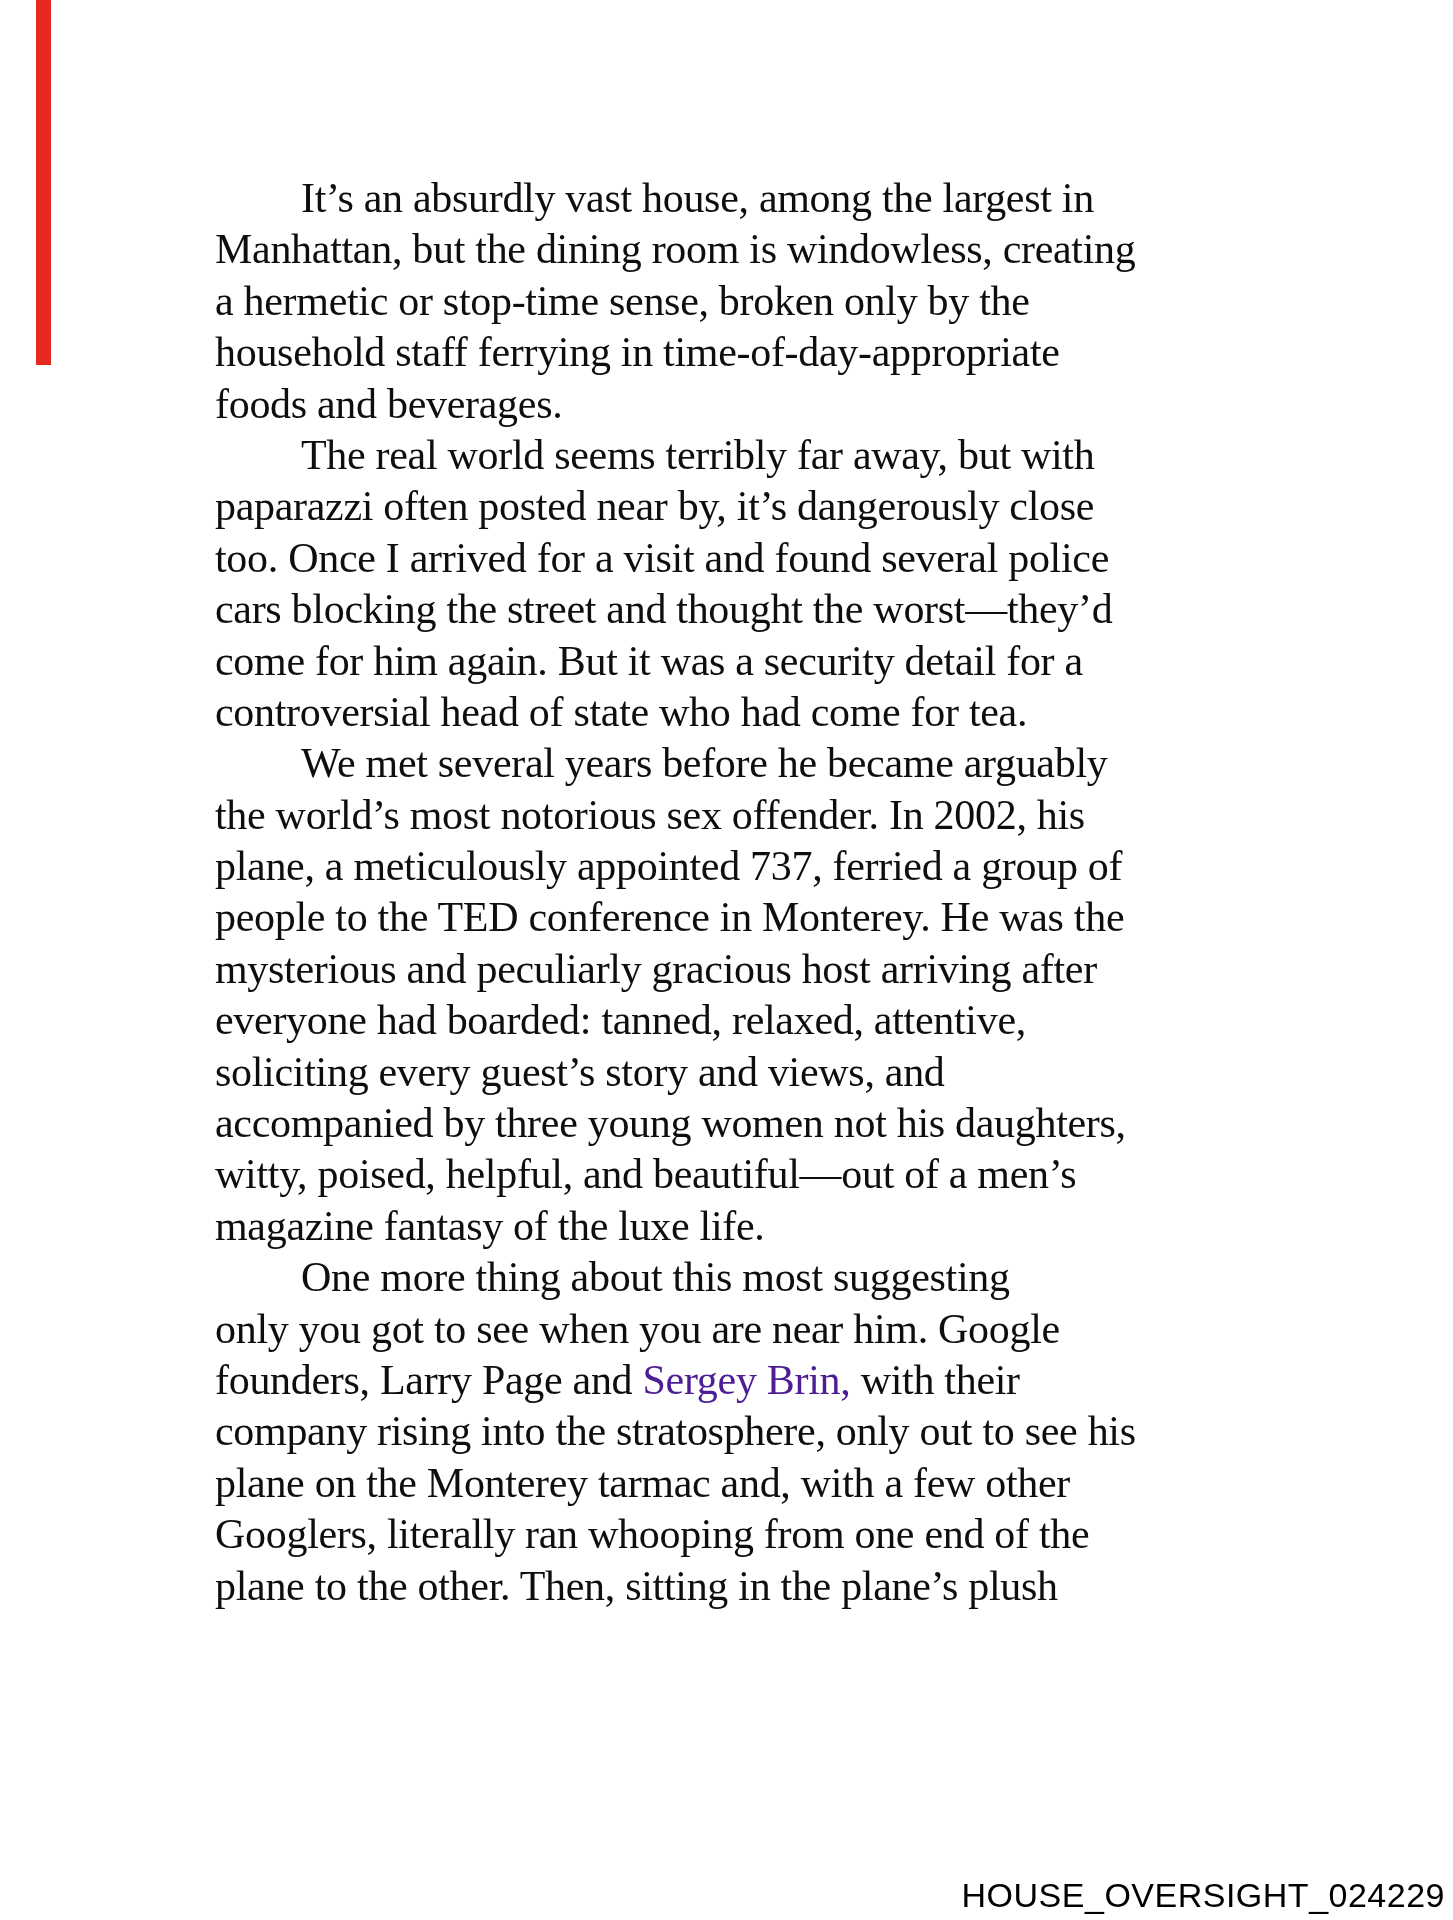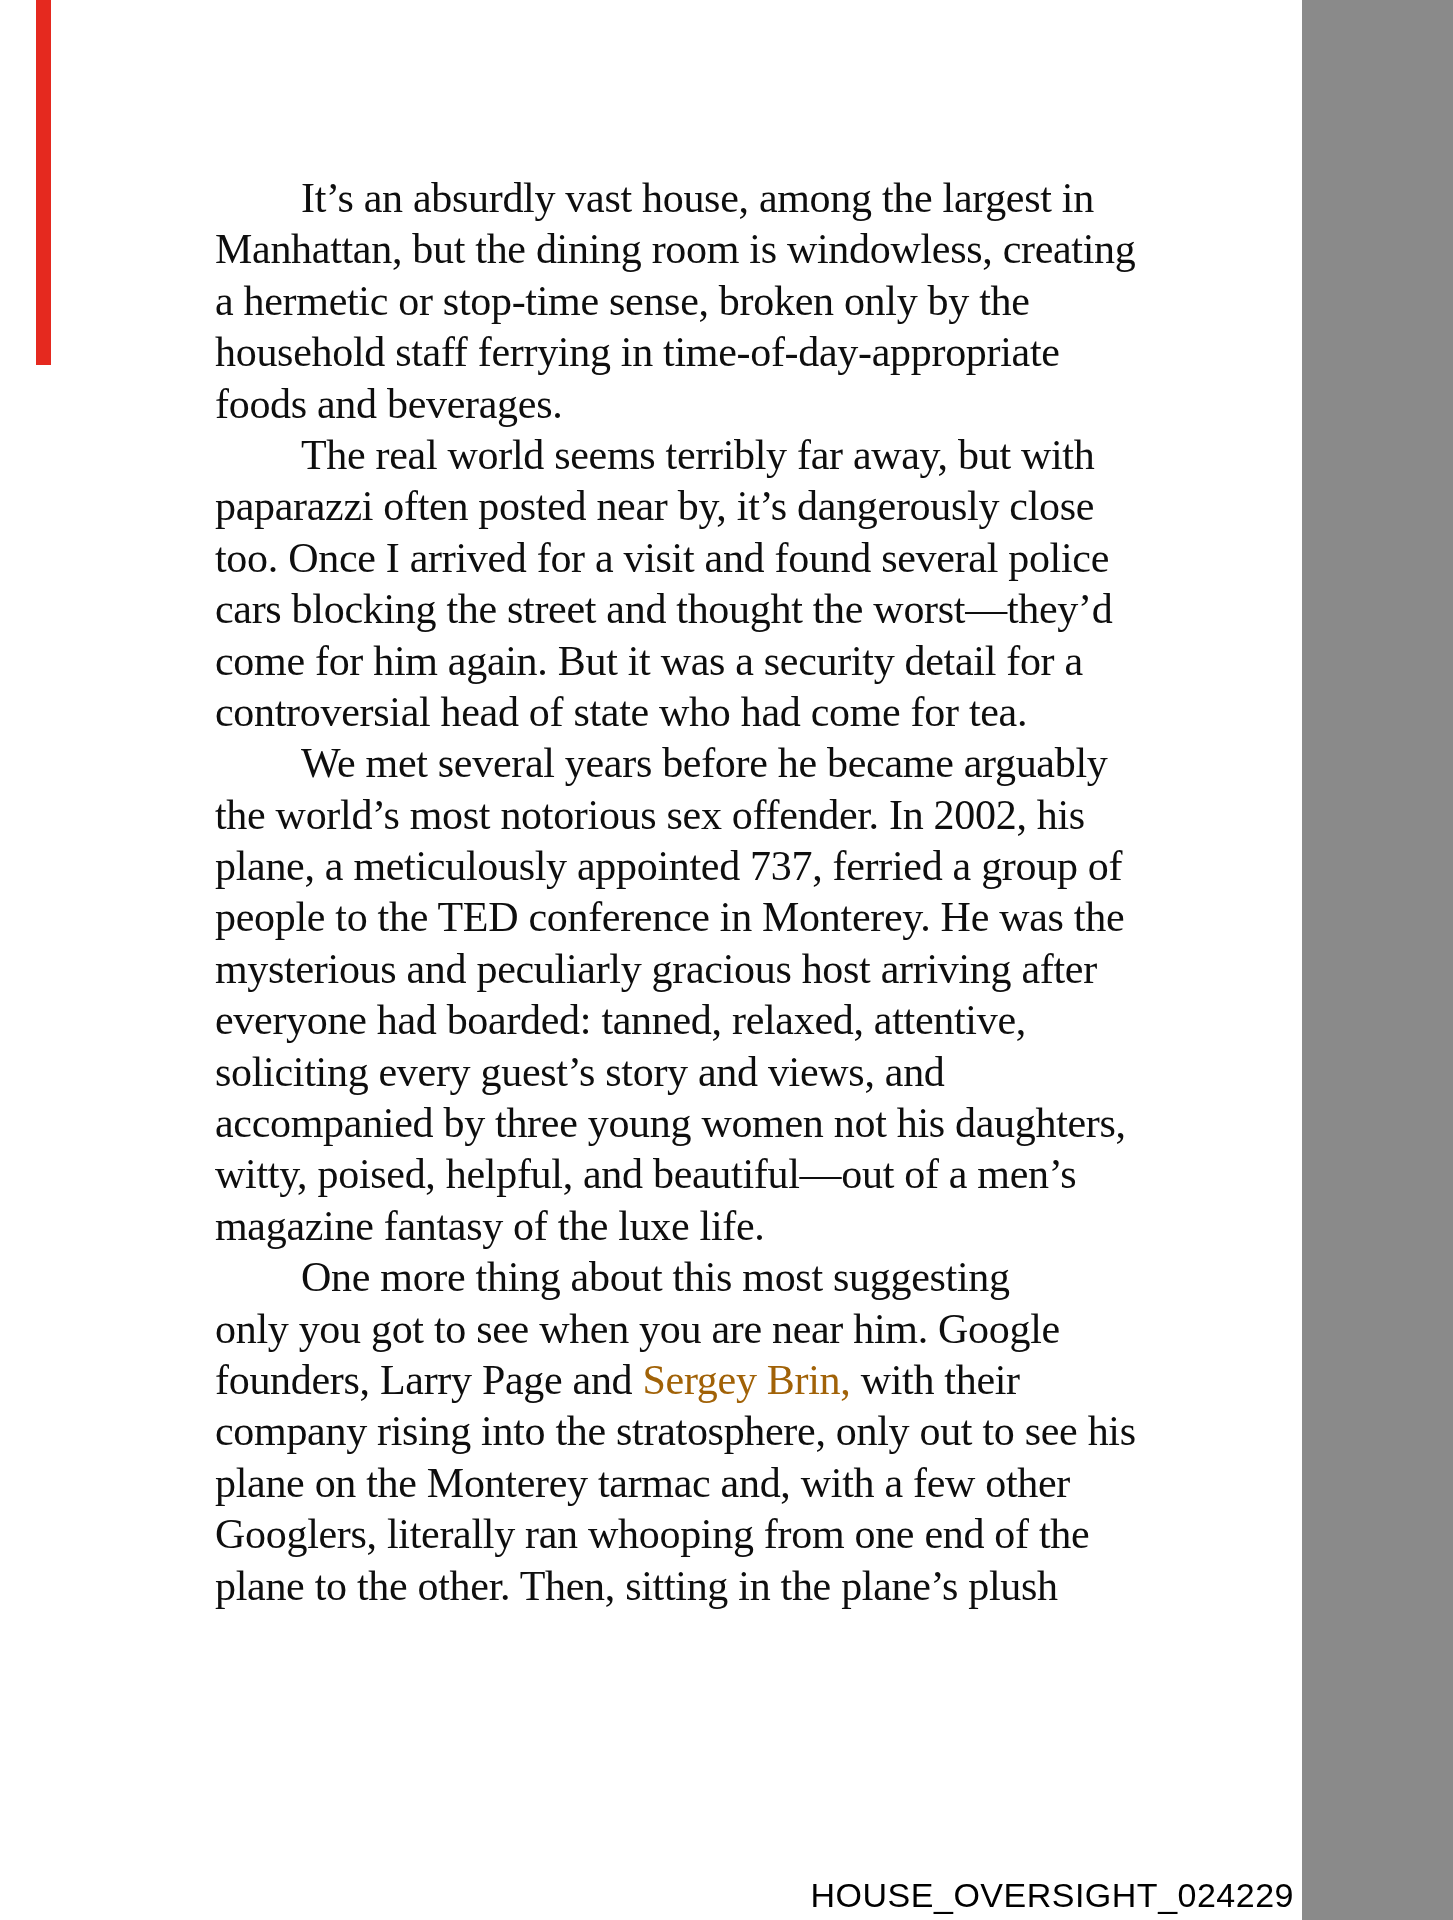--- a/index.html
+++ b/index.html
@@ -2,21 +2,21 @@
 <html><head>
 <meta charset="utf-8">
 <style>
   html, body {
     margin: 0;
     padding: 0;
     background: #8a8a8a;
   }
   .page {
     position: relative;
-    width: 1302px;
+    width: 1453px;
     height: 1920px;
     background: #ffffff;
     overflow: hidden;
     font-family: "Liberation Serif", "DejaVu Serif", serif;
     text-decoration: underline;
   }
   .margin-line {
     position: absolute;
     left: 36px;
     top: 0;
@@ -81,21 +81,21 @@
         <div class="line">mysterious and peculiarly gracious host arriving after</div>
         <div class="line">everyone had boarded: tanned, relaxed, attentive,</div>
         <div class="line">soliciting every guest’s story and views, and</div>
         <div class="line">accompanied by three young women not his daughters,</div>
         <div class="line">witty, poised, helpful, and beautiful—out of a men’s</div>
         <div class="line">magazine fantasy of the luxe life.</div>
       </div>
       <div class="paragraph">
         <div class="line indent">One more thing about this most suggesting</div>
         <div class="line">only you got to see when you are near him. Google</div>
-        <div class="line"><span>founders, Larry Page and </span><span class="muted" style="color: #a16207;">Sergey Brin,</span><span> with their</span></div>
+        <div class="line"><span>founders, Larry Page and </span><span class="muted" style="color: #4c1d95;">Sergey Brin,</span><span> with their</span></div>
         <div class="line">company rising into the stratosphere, only out to see his</div>
         <div class="line">plane on the Monterey tarmac and, with a few other</div>
         <div class="line">Googlers, literally ran whooping from one end of the</div>
         <div class="line">plane to the other. Then, sitting in the plane’s plush</div>
       </div>
     </div>
 
   <div class="bates-footer">HOUSE_OVERSIGHT_024229</div>
 
 </div>

